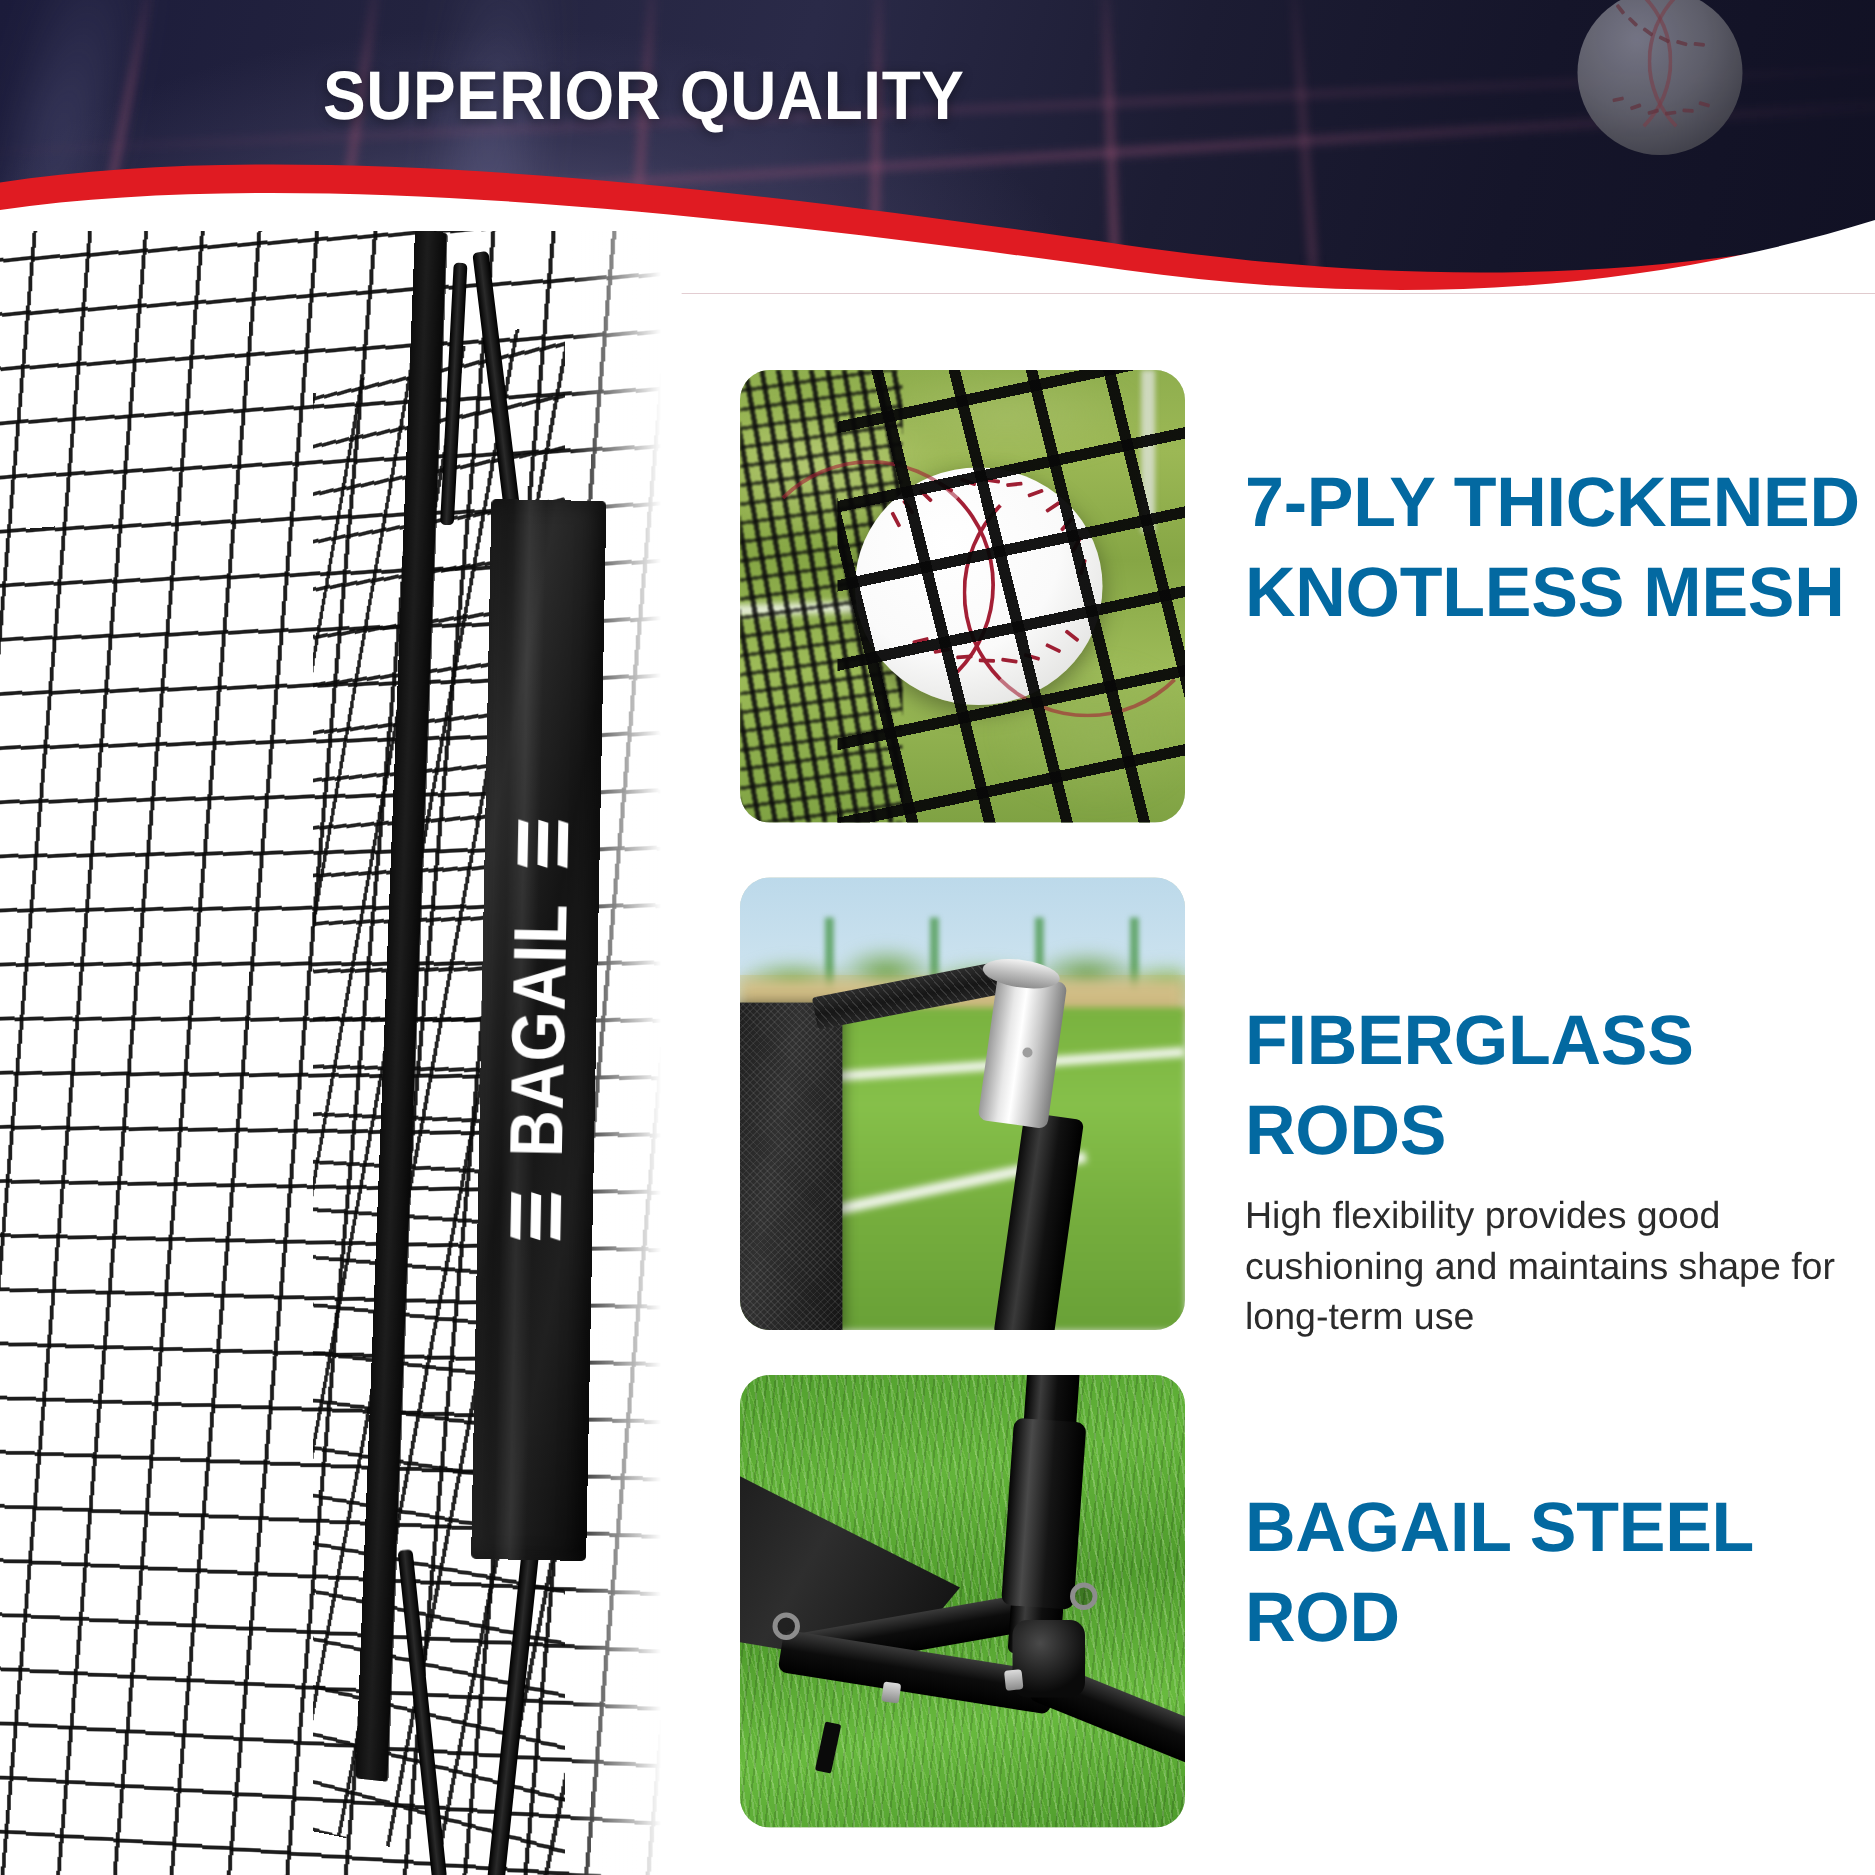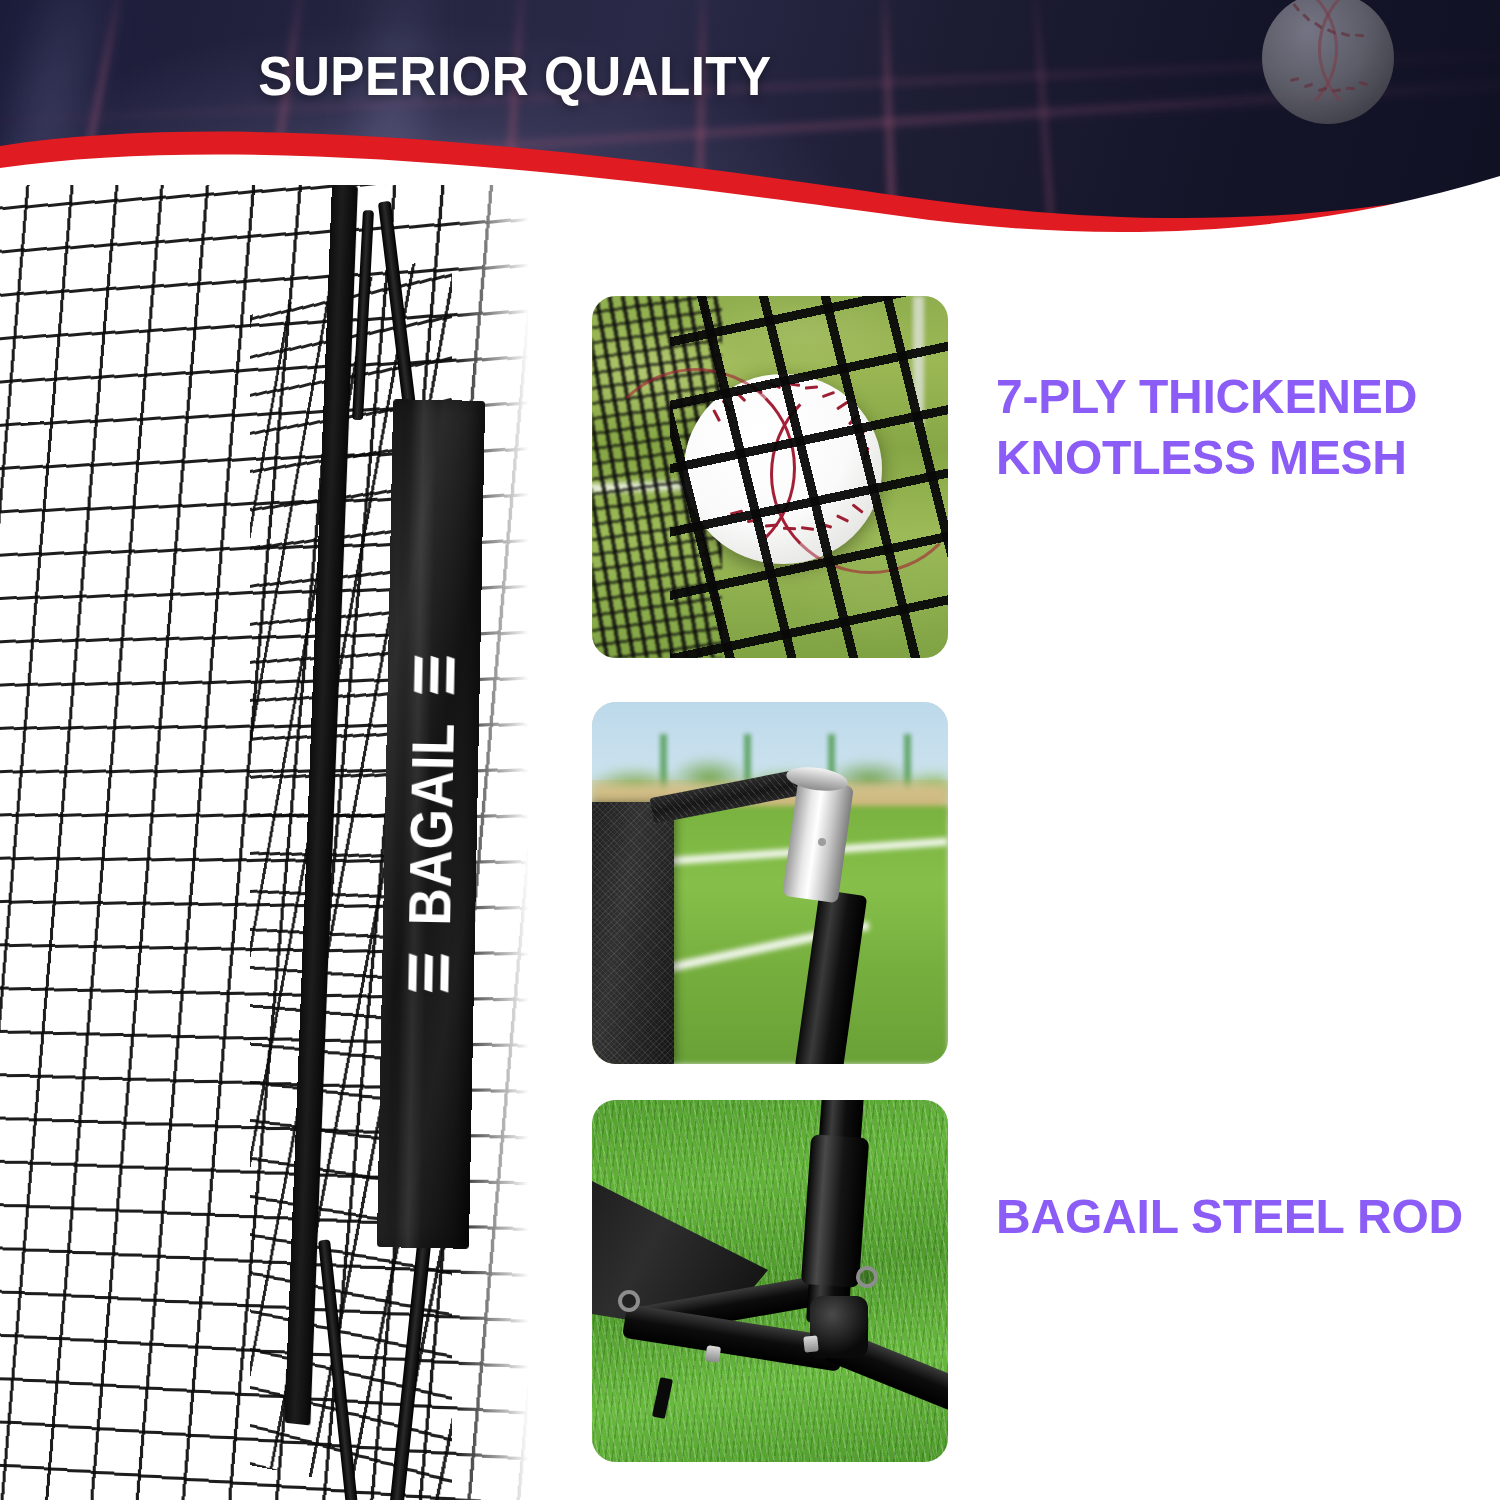--- a/index.html
+++ b/index.html
@@ -532,23 +532,23 @@
     position: absolute;
     left: 996px;
     width: 494px;
     z-index: 3;
   }
   #text-1 { top: 366px; }
   #text-2 { top: 796px; }
   #text-3 { top: 1186px; }
 
   .feature-title {
-    font-size: 48px;
+    font-size: 56px;
     font-weight: 700;
-    color: #8b5cf6;
+    color: #0369a1;
     line-height: 1.28;
     letter-spacing: -0.2px;
     font-family: "Liberation Sans", sans-serif;
     margin-bottom: 14px;
   }
   .feature-desc {
     font-size: 30px;
     font-weight: 400;
     color: #2b2b2b;
     line-height: 1.34;
@@ -686,20 +686,22 @@
       <div class="p2-netbag"></div>
       <div class="p2-webbing"></div>
       <div class="p2-rod"></div>
       <div class="p2-ferrule"></div>
       <div class="p2-cap"></div>
       <div class="p2-screw"></div>
     </div>
   </div>
 
   <div class="feature-text" id="text-2">
+    <div class="feature-title">FIBERGLASS RODS</div>
+    <div class="feature-desc">High flexibility provides good cushioning and maintains shape for long-term use</div>
   </div>
 
   <div class="feature-photo" id="photo-3">
     <div class="photo-inner">
       <div class="p3-grass"></div>
       <div class="p3-fabric"></div>
       <div class="p3-arm a1"></div>
       <div class="p3-arm a2"></div>
       <div class="p3-arm a3"></div>
       <div class="p3-pole-v"></div>

